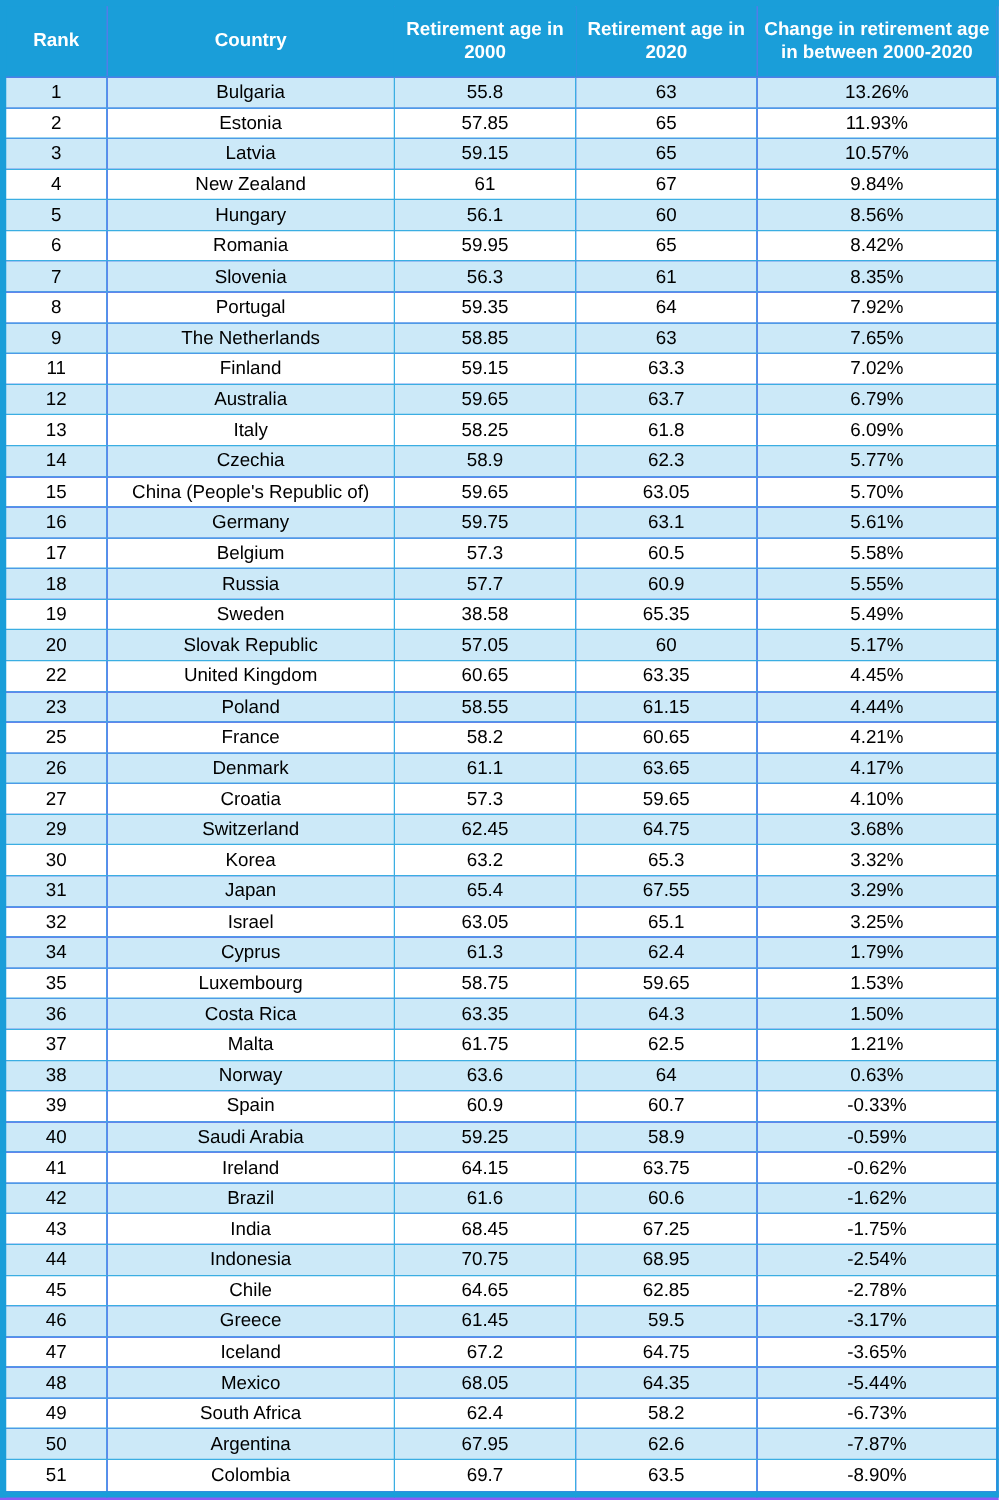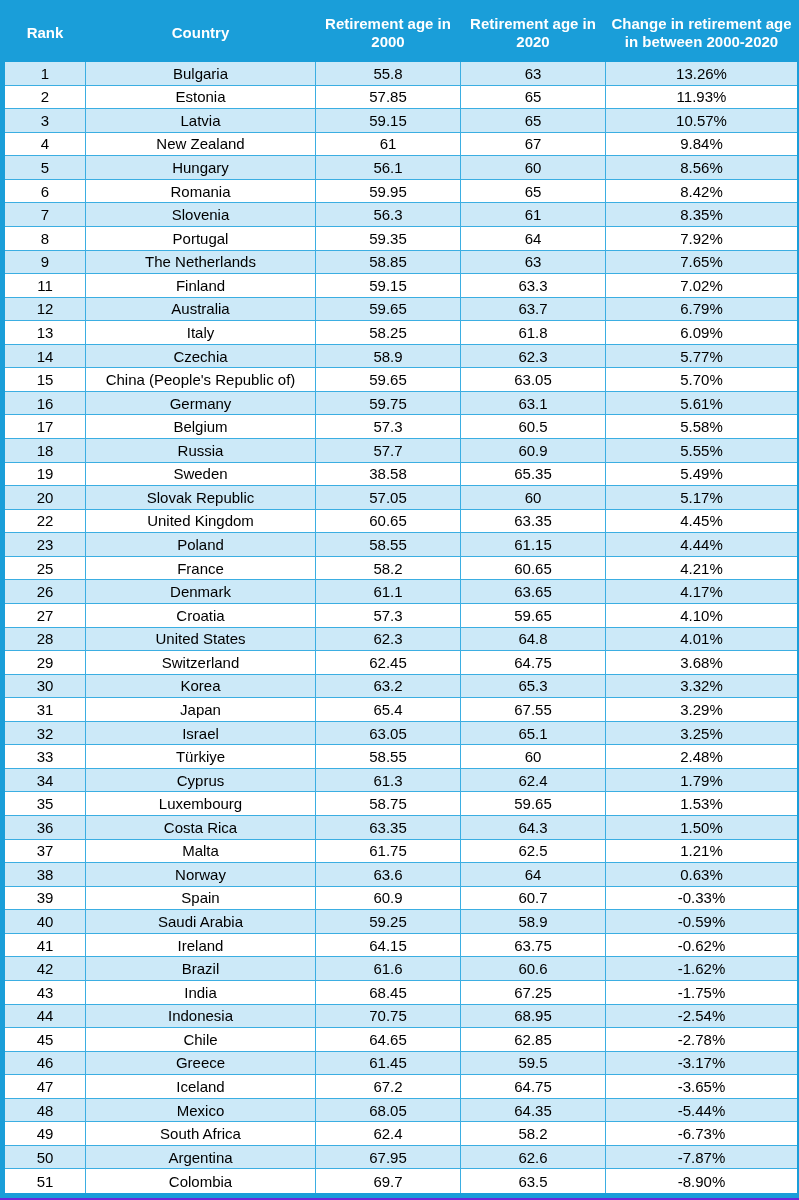--- a/index.html
+++ b/index.html
@@ -5,21 +5,21 @@
   html, body {
     margin: 0;
     padding: 0;
     background: #ffffff;
     font-family: "Liberation Sans", sans-serif;
   }
   .page {
     width: 799px;
     height: 1200px;
     box-sizing: border-box;
-    background: #6d28d9;
+    background: #8b5cf6;
   }
   table.tbl {
     width: 797px;
     height: 1198px;
     border-collapse: collapse;
     table-layout: fixed;
     border: 5px solid var(--header-bg, #1A9ED9);
   }
   table.tbl th, table.tbl td {
     border: 1px solid var(--border-color, #3BAEE2);
@@ -231,27 +231,20 @@
           <td>4.17%</td>
         </tr>
         <tr>
           <td>27</td>
           <td>Croatia</td>
           <td>57.3</td>
           <td>59.65</td>
           <td>4.10%</td>
         </tr>
         <tr>
-          <td>28</td>
-          <td>United States</td>
-          <td>62.3</td>
-          <td>64.8</td>
-          <td>4.01%</td>
-        </tr>
-        <tr>
           <td>29</td>
           <td>Switzerland</td>
           <td>62.45</td>
           <td>64.75</td>
           <td>3.68%</td>
         </tr>
         <tr>
           <td>30</td>
           <td>Korea</td>
           <td>63.2</td>
@@ -266,27 +259,20 @@
           <td>3.29%</td>
         </tr>
         <tr>
           <td>32</td>
           <td>Israel</td>
           <td>63.05</td>
           <td>65.1</td>
           <td>3.25%</td>
         </tr>
         <tr>
-          <td>33</td>
-          <td>Türkiye</td>
-          <td>58.55</td>
-          <td>60</td>
-          <td>2.48%</td>
-        </tr>
-        <tr>
           <td>34</td>
           <td>Cyprus</td>
           <td>61.3</td>
           <td>62.4</td>
           <td>1.79%</td>
         </tr>
         <tr>
           <td>35</td>
           <td>Luxembourg</td>
           <td>58.75</td>

